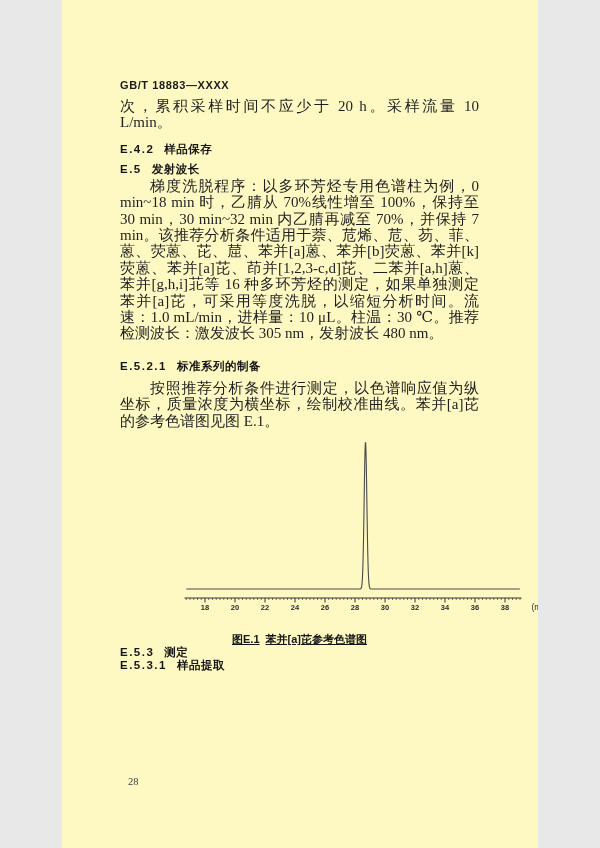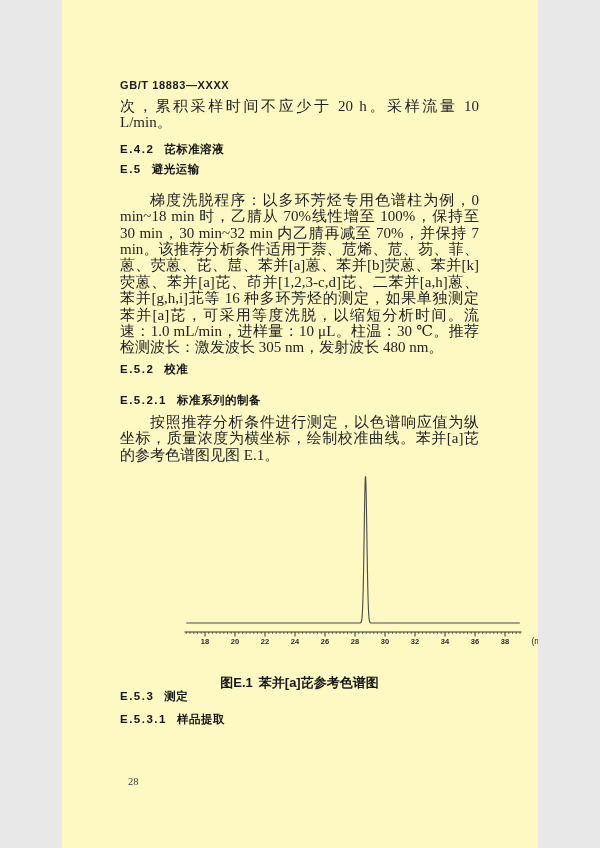--- a/index.html
+++ b/index.html
@@ -28,23 +28,23 @@
   .heading {
     font-family:"Liberation Sans","DejaVu Sans",sans-serif;
     font-weight:bold; font-size:11.5px; line-height:13px;
     color:#161616;
   }
   .h-num { letter-spacing:1.5px; }
   .h-title { margin-left:10px; letter-spacing:0.5px; }
   .m1 { margin-top:6px; }
   .fig-wrap { margin-top:3px; }
   .fig-caption {
-    margin-top:16px; text-align:center;
-    font-family:"Liberation Sans","DejaVu Sans",sans-serif;
-    font-weight:bold; font-size:13px; line-height:14px; color:#161616;
+    margin-top:6px; text-align:center;
+    font-family:"Liberation Sans","DejaVu Sans",sans-serif;
+    font-weight:bold; font-size:11px; line-height:14px; color:#161616;text-decoration:underline;
   }
   .fig-caption .cap-title { margin-left:6px; }
   .page-number {
     position:absolute; left:66px; top:776px;
     font-size:10.5px; color:#3a3a3a;
     font-family:"Liberation Serif","DejaVu Serif",serif;
   }
   svg text {
     font-family:"Liberation Sans","DejaVu Sans",sans-serif;
     fill:#2a2a2a;
@@ -53,32 +53,29 @@
 </head>
 <body>
 
 <div class="page">
 
   <div class="std-code">GB/T 18883—XXXX</div>
 
   <p class="body-text no-indent m1" style="margin-top:6px">次，累积采样时间不应少于 20 h。采样流量 10 L/min。</p>
 
   <h3 class="heading" style="margin-top:12px">
-    <span class="h-num">E.4.2</span><span class="h-title">芘标准溶液</span>
+    <span class="h-num">E.4.2</span><span class="h-title">样品保存</span>
   </h3>
 
   <h3 class="heading" style="margin-top:7px">
-    <span class="h-num">E.5</span><span class="h-title">避光运输</span>
-  </h3>
-
-  <p class="body-text" style="margin-top:16px">梯度洗脱程序：以多环芳烃专用色谱柱为例，0 min~18 min 时，乙腈从 70%线性增至 100%，保持至 30 min，30 min~32 min 内乙腈再减至 70%，并保持 7 min。该推荐分析条件适用于萘、苊烯、苊、芴、菲、蒽、荧蒽、芘、䓛、苯并[a]蒽、苯并[b]荧蒽、苯并[k]荧蒽、苯并[a]芘、茚并[1,2,3-c,d]芘、二苯并[a,h]蒽、苯并[g,h,i]苝等 16 种多环芳烃的测定，如果单独测定苯并[a]芘，可采用等度洗脱，以缩短分析时间。流速：1.0 mL/min，进样量：10 μL。柱温：30 ℃。推荐检测波长：激发波长 305 nm，发射波长 480 nm。</p>
-
-  <h3 class="heading" style="margin-top:7px">
-    <span class="h-num">E.5.2</span><span class="h-title">校准</span>
-  </h3>
+    <span class="h-num">E.5</span><span class="h-title">发射波长</span>
+  </h3>
+
+  <p class="body-text" style="margin-top:2px">梯度洗脱程序：以多环芳烃专用色谱柱为例，0 min~18 min 时，乙腈从 70%线性增至 100%，保持至 30 min，30 min~32 min 内乙腈再减至 70%，并保持 7 min。该推荐分析条件适用于萘、苊烯、苊、芴、菲、蒽、荧蒽、芘、䓛、苯并[a]蒽、苯并[b]荧蒽、苯并[k]荧蒽、苯并[a]芘、茚并[1,2,3-c,d]芘、二苯并[a,h]蒽、苯并[g,h,i]苝等 16 种多环芳烃的测定，如果单独测定苯并[a]芘，可采用等度洗脱，以缩短分析时间。流速：1.0 mL/min，进样量：10 μL。柱温：30 ℃。推荐检测波长：激发波长 305 nm，发射波长 480 nm。</p>
+
 
   <h3 class="heading" style="margin-top:18px">
     <span class="h-num">E.5.2.1</span><span class="h-title">标准系列的制备</span>
   </h3>
 
   <p class="body-text" style="margin-top:7px">按照推荐分析条件进行测定，以色谱响应值为纵坐标，质量浓度为横坐标，绘制校准曲线。苯并[a]芘的参考色谱图见图 E.1。</p>
 
   <div class="fig-wrap">
     <svg id="chromatogram" width="483" height="190" viewBox="0 0 483 190">
         <line x1="64.49999999999999" y1="166" x2="401.5" y2="166" stroke="#333" stroke-width="1"></line>
@@ -188,19 +185,19 @@
       </svg>
     <div class="fig-caption">
       <span>图E.1</span><span class="cap-title">苯并[a]芘参考色谱图</span>
     </div>
   </div>
 
   <h3 class="heading" style="">
     <span class="h-num">E.5.3</span><span class="h-title">测定</span>
   </h3>
 
-  <h3 class="heading" style="margin-top:10px">
+  <h3 class="heading" style="margin-top:0">
     <span class="h-num">E.5.3.1</span><span class="h-title">样品提取</span>
   </h3>
 
   <div class="page-number">28</div>
 
 </div>
 
 </body></html>

